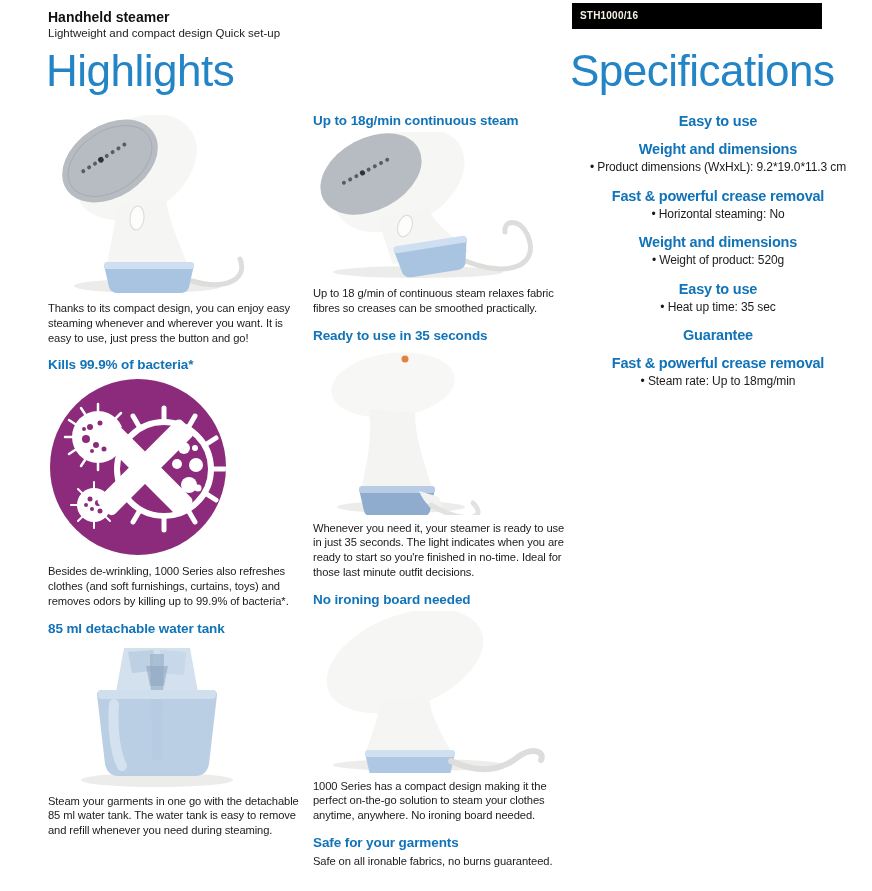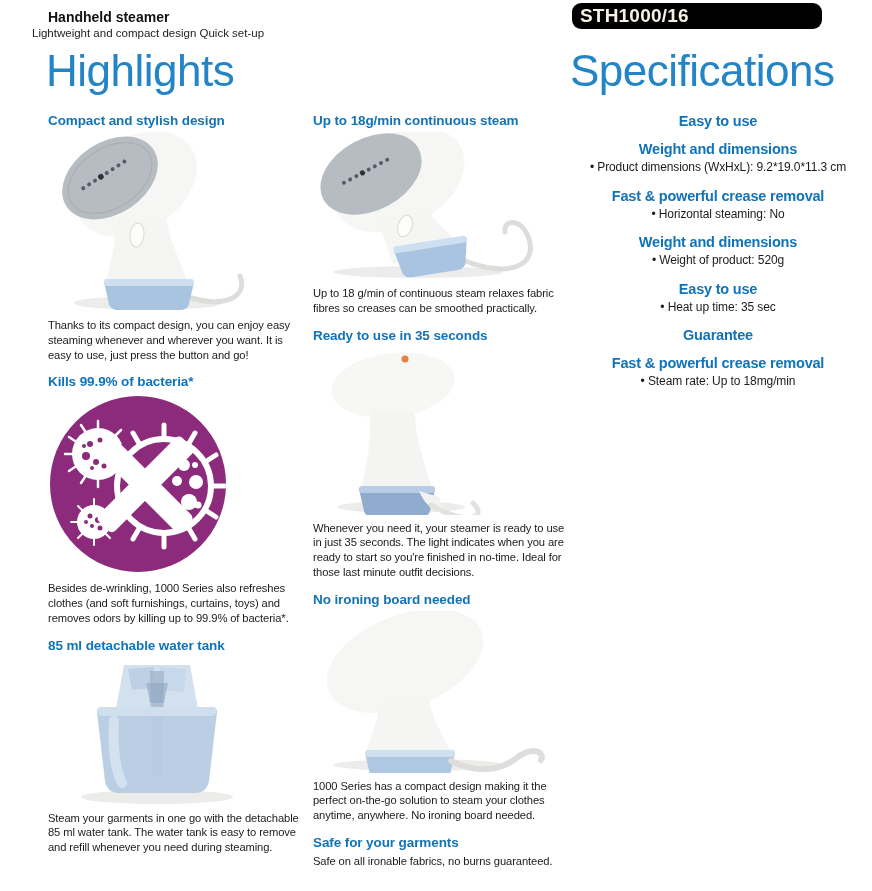--- a/index.html
+++ b/index.html
@@ -2,25 +2,25 @@
 <html><head>
 <meta charset="utf-8">
 <style>
   * { margin:0; padding:0; box-sizing:border-box; }
   html,body { background:#ffffff; }
   .page {
     position:relative; width:872px; height:891px; background:#ffffff;
     font-family:"Liberation Sans", sans-serif; color:#1c1c1c; overflow:hidden;
   }
   .product-title { position:absolute; left:48px; top:9px; font-size:14px; font-weight:bold; color:#111; }
-  .product-subtitle { position:absolute; left:32px; top:27px; font-size:11.5px; color:#222; }
+  .product-subtitle { position:absolute; left:48px; top:27px; font-size:11.5px; color:#222; }
   .model-box {
     position:absolute; left:572px; top:3px; width:250px; height:26px;
-    background:#000000; color:#f6f1e5; font-size:19px; font-weight:bold;
-    line-height:26px; padding-left:8px; letter-spacing:0.2px;border-radius:9px;
+    background:#000000; color:#f6f1e5; font-size:10px; font-weight:bold;
+    line-height:26px; padding-left:8px; letter-spacing:0.2px;
   }
   .big-title { position:absolute; top:46px; font-size:44px; font-weight:400; color:#2384c6; letter-spacing:-0.5px; }
   .big-title.hl { left:46px; }
   .big-title.sp { left:570px; }
 
   .col { position:absolute; top:113px; }
   .col-left  { left:48px;  width:258px; }
   .col-mid   { left:313px; width:258px; }
   .col-right { left:572px; width:292px; }
 
@@ -45,21 +45,20 @@
   <div class="product-title">Handheld steamer</div>
   <div class="product-subtitle">Lightweight and compact design Quick set-up</div>
   <div class="model-box">STH1000/16</div>
 
   <div class="big-title hl">Highlights</div>
   <div class="big-title sp">Specifications</div>
 
   <div class="col col-left">
 
     <section>
-      <h2 class="sec-h">Compact and stylish design</h2>
       <svg class="photo" width="210" height="180" viewBox="0 0 210 180">
         <ellipse cx="100" cy="171" rx="74" ry="7" fill="#ececea"></ellipse>
         <ellipse cx="88" cy="52" rx="66" ry="46" fill="#f6f6f4" transform="rotate(-33 88 52)"></ellipse>
         <path d="M70,88 C66,118 60,140 58,156 L142,156 C134,134 122,110 118,86 Z" fill="#f5f5f3"></path>
         <ellipse cx="62" cy="46" rx="52" ry="36" fill="#b6bcc2" transform="rotate(-33 62 46)"></ellipse>
         <ellipse cx="62" cy="46" rx="46" ry="30" fill="none" stroke="#a6acb2" stroke-width="1" transform="rotate(-33 62 46)"></ellipse>
         <g transform="rotate(-33 62 46)" fill="#565d64">
           <circle cx="34" cy="40" r="2"></circle>
             <circle cx="41" cy="40" r="2"></circle>
             <circle cx="48" cy="40" r="2"></circle>

